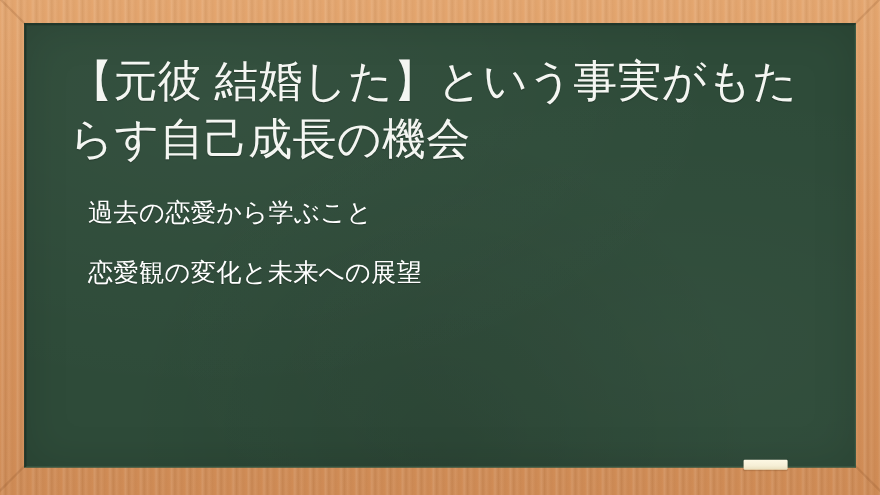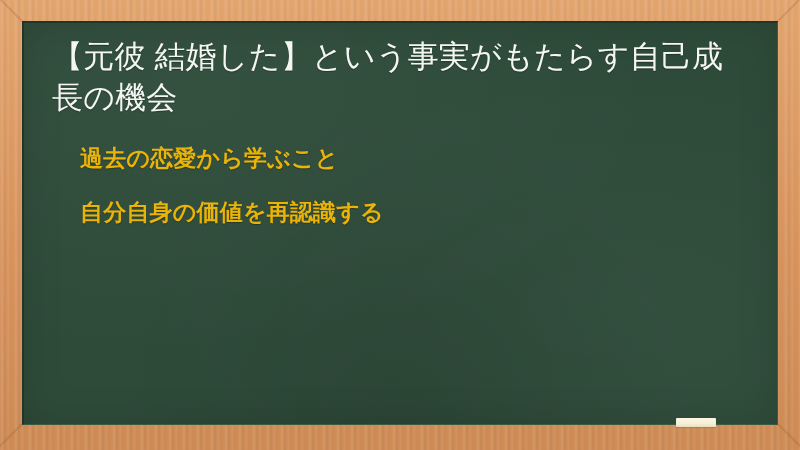--- a/index.html
+++ b/index.html
@@ -79,40 +79,40 @@
 
   .board-inner {
     position: relative;
     z-index: 2;
     padding: 14px 26px 0 28px;
   }
 
   
   .title {
     color: #f4f6f2;
-    font-size: 31px;
+    font-size: 40px;
     line-height: 1.32;
     font-weight: 400;
     letter-spacing: 0.2px;
-    margin: 0;
+    margin: 11px;
     text-shadow: 0 1px 1px rgba(0,0,0,0.28);
     max-width: 680px;
   }
 
   
   .points {
     list-style: none;
     margin: 27px 0 0 0;
     padding: 0 0 0 28px;
   }
   .point {
-    color: #eab308;
+    color: #ffffff;
     font-size: 23px;
     line-height: 1.10;
-    font-weight: 700;
+    font-weight: 400;
     letter-spacing: 0.2px;
     margin: 0 0 29px 0;
     text-shadow: 0 1px 1px rgba(0,0,0,0.26);
   }
   .point:last-child { margin-bottom: 0; }
 
   
   .chalk-stick {
     position: absolute;
     left: 676px;
@@ -135,21 +135,21 @@
   <span class="mitre bl"></span>
   <span class="mitre br"></span>
 
   <div class="board">
     <div class="board-inner">
 
       <h1 class="title">【元彼 結婚した】という事実がもたらす自己成長の機会</h1>
 
       <ul class="points">
         <li class="point">過去の恋愛から学ぶこと</li>
-        <li class="point">自分自身の価値を再認識する</li>
+        <li class="point">恋愛観の変化と未来への展望</li>
       </ul>
 
     </div>
   </div>
 
   <div class="chalk-stick"></div>
 
 </div>
 
 </body></html>

